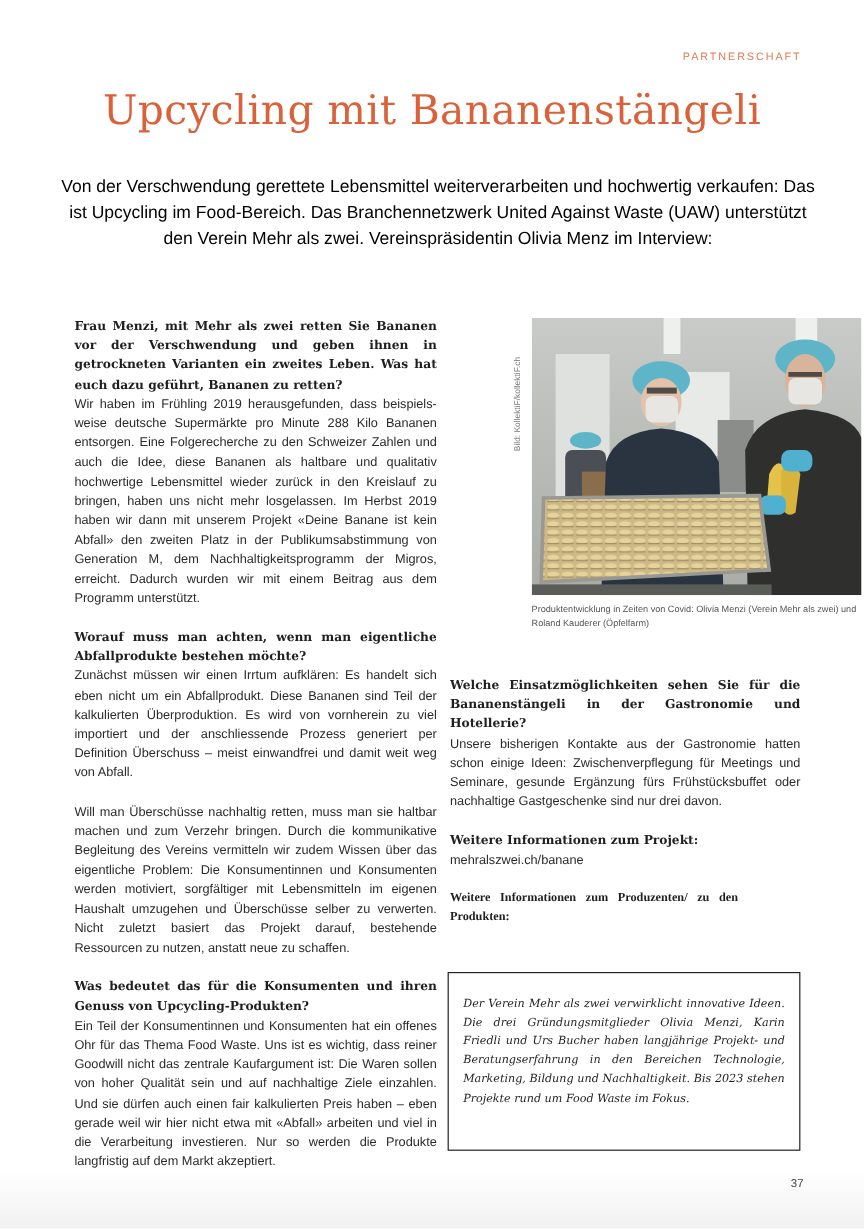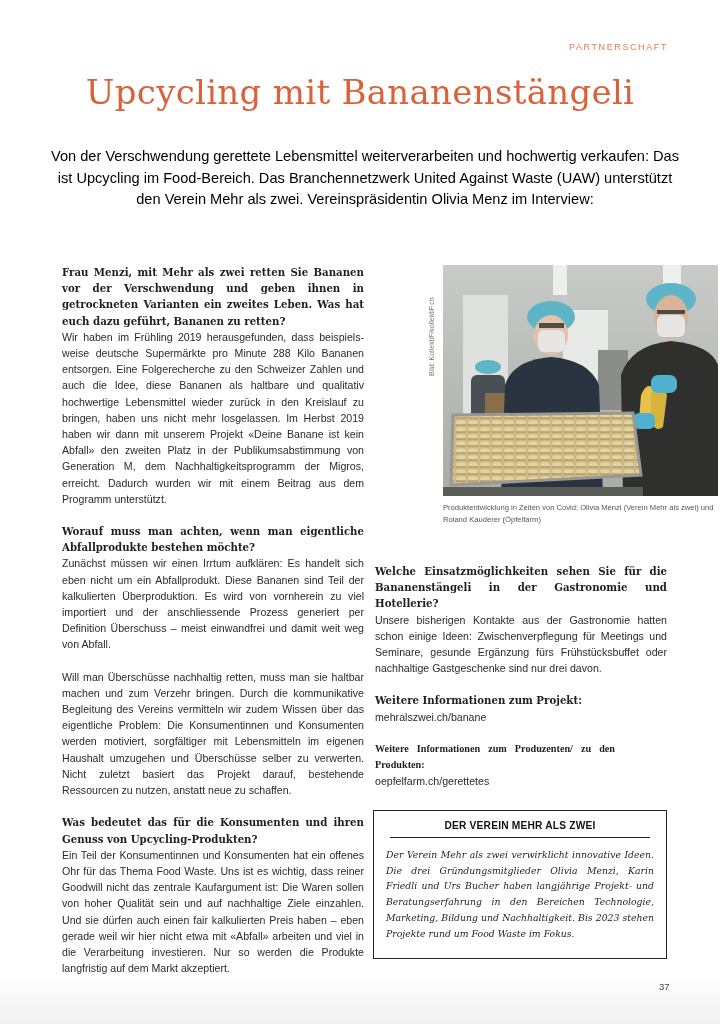--- a/index.html
+++ b/index.html
@@ -144,22 +144,20 @@
 <div class="photo-caption">Produktentwicklung in Zeiten von Covid: Olivia Menzi (Verein Mehr als zwei) und Roland Kauderer (Öpfelfarm)</div>
 
 <div class="col-right" style="top:563px;">
   <p class="q">Welche Einsatzmöglichkeiten sehen Sie für die Bananen­stängeli in der Gastronomie und Hotellerie?</p>
   <p class="a">Unsere bisherigen Kontakte aus der Gastronomie hatten schon einige Ideen: Zwischenverpflegung für Meetings und Seminare, gesunde Ergänzung fürs Frühstücksbuffet oder nachhaltige Gastgeschenke sind nur drei davon.</p>
   <div class="gap"></div>
   <p class="q">Weitere Informationen zum Projekt:</p>
   <a class="a link" style="display:block;">mehralszwei.ch/banane</a>
   <div class="gap"></div>
   <p class="q" style="width:240px;font-family:Liberation Serif, serif;">Weitere Informationen zum Produzenten/ zu den Produkten:</p>
-  <a class="a link" style="display:block;">oepfelfarm.ch/gerettetes</a>
 </div>
 
 <div class="info-box">
-  <div class="info-box-title">DER VEREIN MEHR ALS ZWEI</div>
   <p class="info-box-text">Der Verein Mehr als zwei verwirklicht innovative Ideen. Die drei Gründungsmitglieder Olivia Menzi, Karin Friedli und Urs Bucher haben langjährige Projekt- und Beratungserfah­rung in den Bereichen Technologie, Marketing, Bildung und Nachhaltigkeit. Bis 2023 stehen Projekte rund um Food Waste im Fokus.</p>
 </div>
 
 <div class="bottom-shade"></div>
 <div class="page-number">37</div>
 
 </body></html>

